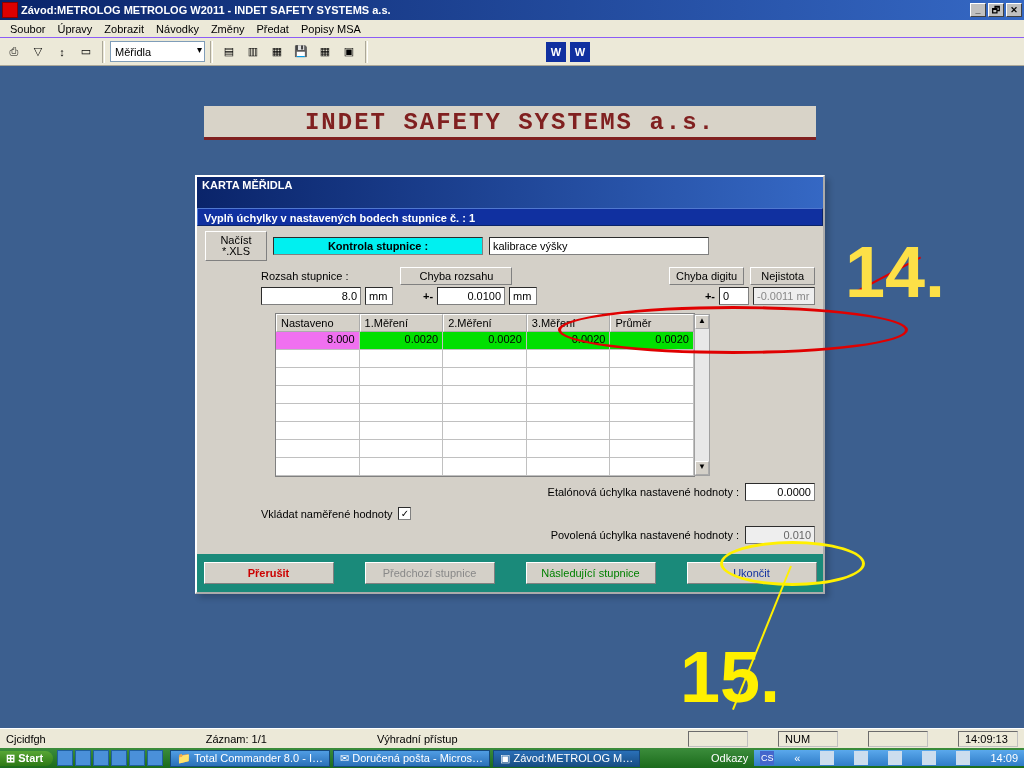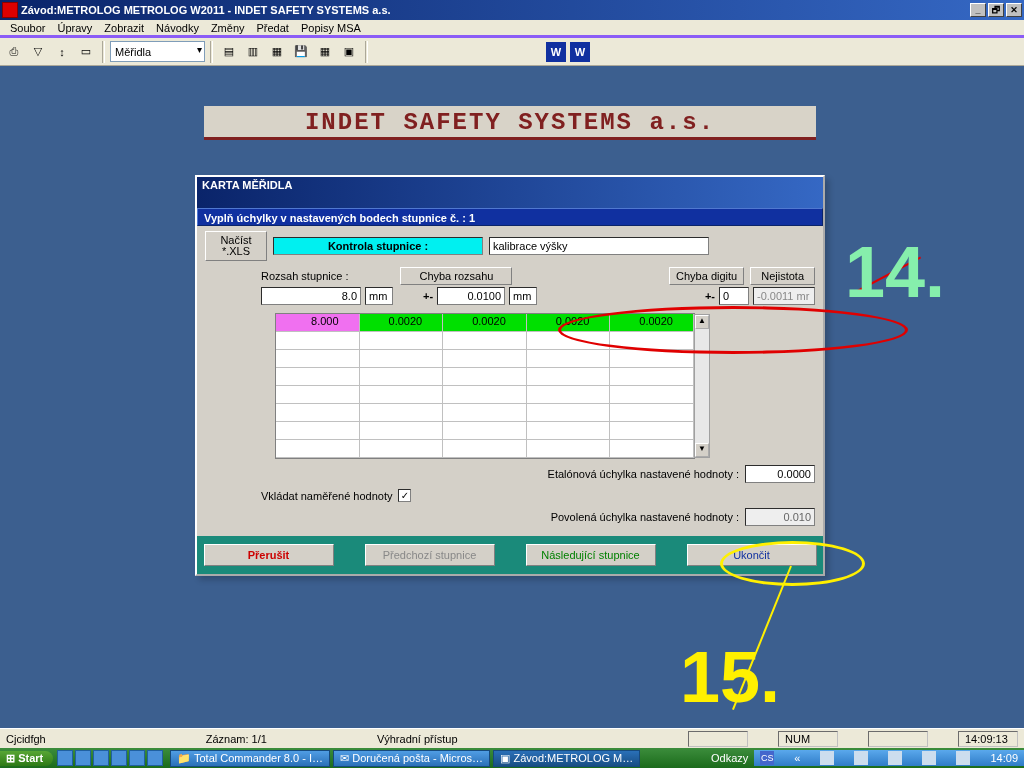--- a/index.html
+++ b/index.html
@@ -6,21 +6,21 @@
 body { width: 1024px; height: 768px; overflow: hidden; background: #c0c0c0; position: relative; }
 
 
 .titlebar { height: 20px; background: linear-gradient(to right,#0a246a,#3568c4); color: #fff; display: flex; align-items: center; padding: 0 2px; font-size: 11px; font-weight: bold; }
 .titlebar .icon { width: 16px; height: 16px; margin-right: 3px; background:#d00; border:1px solid #800; }
 .titlebar .spacer { flex: 1; }
 .titlebar .btns { display:flex; gap:2px; }
 .titlebar .winbtn { width:16px; height:14px; background:#c0c0c0; border:1px solid #fff; border-right-color:#404040; border-bottom-color:#404040; font-size:9px; text-align:center; line-height:12px; color:#000; }
 
 
-.menubar { height:18px; background:#ece9d8; border-bottom:3px solid #8b5cf6; display:flex; align-items:center; padding:0 4px; font-size:11px; }
+.menubar { height:18px; background:#ece9d8; border-bottom:1px solid #8b5cf6; display:flex; align-items:center; padding:0 4px; font-size:11px; }
 .menubar span { padding:0 6px; line-height:18px; }
 
 
 .toolbar { height:28px; background:#ece9d8; border-bottom:1px solid #aca899; display:flex; align-items:center; padding:0 3px; gap:2px; }
 .tsep { width:3px; height:22px; border-left:1px solid #aca899; border-right:1px solid #fff; margin:0 3px; }
 .tbtn { width:22px; height:22px; border:1px solid #ece9d8; display:flex; align-items:center; justify-content:center; font-size:11px; }
 .combo{ width:95px; height:21px; background:#fff; border:1px solid #7f9db9; font-size:11px; padding:0 16px 0 4px; display:flex; align-items:center; position:relative;}
 .combo::after{content:"▾"; position:absolute; right:2px; top:2px; font-size:10px;}
 
 
@@ -45,36 +45,36 @@
 .field { background:#fff; border:1px inset #808080; height:18px; font-size:11px; padding:0 3px; display:flex; align-items:center; }
 .fieldR{ justify-content:flex-end; }
 .lbl { font-size:11px; }
 .cy { background:#00f0f0; }
 
 
 .grid { margin-top:8px; margin-left:70px; width:420px; border:1px solid #808080; background:#fff; position:relative; }
 .gridh { display:flex; }
 .gridh div { flex:1; background:#d4d0c8; border:1px outset #fff; font-size:11px; padding:2px 4px; }
 .gridrow { display:flex; border-bottom:1px solid #c0c0c0; height:18px; }
-.gridrow div { flex:1; font-size:11px; padding:1px 20px; text-align:right; border-right:1px solid #c0c0c0; }
+.gridrow div { flex:1; font-size:11px; padding:1px 4px; text-align:right; border-right:1px solid #c0c0c0; }
 .grid .scroll { position:absolute; right:-16px; top:0; bottom:0; width:16px; background:#e8e8e8; border:1px solid #a0a0a0; }
 .grid .scroll .up,.grid .scroll .dn{position:absolute;left:0;width:14px;height:14px;background:#d4d0c8;border:1px outset #fff;text-align:center;font-size:8px;}
 .grid .scroll .up{top:0}.grid .scroll .dn{bottom:0}
 
 
 .foot { background:#1a8a7a; padding:8px 6px; margin:10px -8px -8px; display:flex; gap:30px; justify-content:space-around;}
 .foot .btn{ width:130px; text-align:center; padding:4px 0;}
 
 
 .sub { font-size:11px; margin-top:6px; display:flex; align-items:center; justify-content:flex-end; gap:6px; }
 .chk{ width:13px; height:13px; background:#fff; border:1px inset #808080; display:inline-flex; align-items:center; justify-content:center; font-size:10px;}
 
 
 .anno { position:absolute; font-family:Arial; font-weight:bold; }
-.red14 { color:#86efac; font-size:72px; left:845px; top:165px; }
+.red14 { color:#fde047; font-size:72px; left:845px; top:165px; }
 .yel15 { color:#fff000; font-size:72px; left:680px; top:570px; }
 .ellipse-red{ position:absolute; left:558px; top:240px; width:350px; height:48px; border:3px solid #e00000; border-radius:50%; pointer-events:none; }
 .ellipse-yel{ position:absolute; left:720px; top:475px; width:145px; height:45px; border:3px solid #fff000; border-radius:50%; pointer-events:none; }
 .line-14{ position:absolute; left:850px; top:228px; width:80px; height:2px; background:#e00000; transform:rotate(-28deg); transform-origin:left center;}
 .line-15{ position:absolute; left:790px; top:500px; width:2px; height:155px; background:#fff000; transform:rotate(22deg); transform-origin:top center;}
 
 
 .status1 { position:absolute; left:0; bottom:20px; right:0; height:20px; background:#ece9d8; border-top:1px solid #fff; display:flex; font-size:11px; align-items:center; gap:30px; padding:0 6px;}
 .status1 .cell{ border:1px inset #c0c0c0; padding:1px 6px; min-width:60px; }
 .status1 .sp{ flex:1;}
@@ -167,20 +167,27 @@
         <span class="lbl" style="font-weight:bold">+-</span>
         <div class="field fieldR" style="width:68px">0.0100</div>
         <div class="field" style="width:28px">mm</div>
         <div style="flex:1"></div>
         <span class="lbl" style="font-weight:bold">+-</span>
         <div class="field" style="width:30px">0</div>
         <div class="field" style="width:62px;color:#888;background:#eee">-0.0011 mr</div>
       </div>
 
       <div class="grid">
+        <div class="gridh">
+          <div>Nastaveno</div>
+          <div>1.Měření</div>
+          <div>2.Měření</div>
+          <div>3.Měření</div>
+          <div>Průměr</div>
+        </div>
         <div class="gridrow">
           <div style="background:#f070f0">8.000</div>
           <div style="background:#00e000">0.0020</div>
           <div style="background:#00e000">0.0020</div>
           <div style="background:#00e000">0.0020</div>
           <div style="background:#00e000">0.0020</div>
         </div>
         <div class="gridrow">
             <div></div>
             <div></div>

